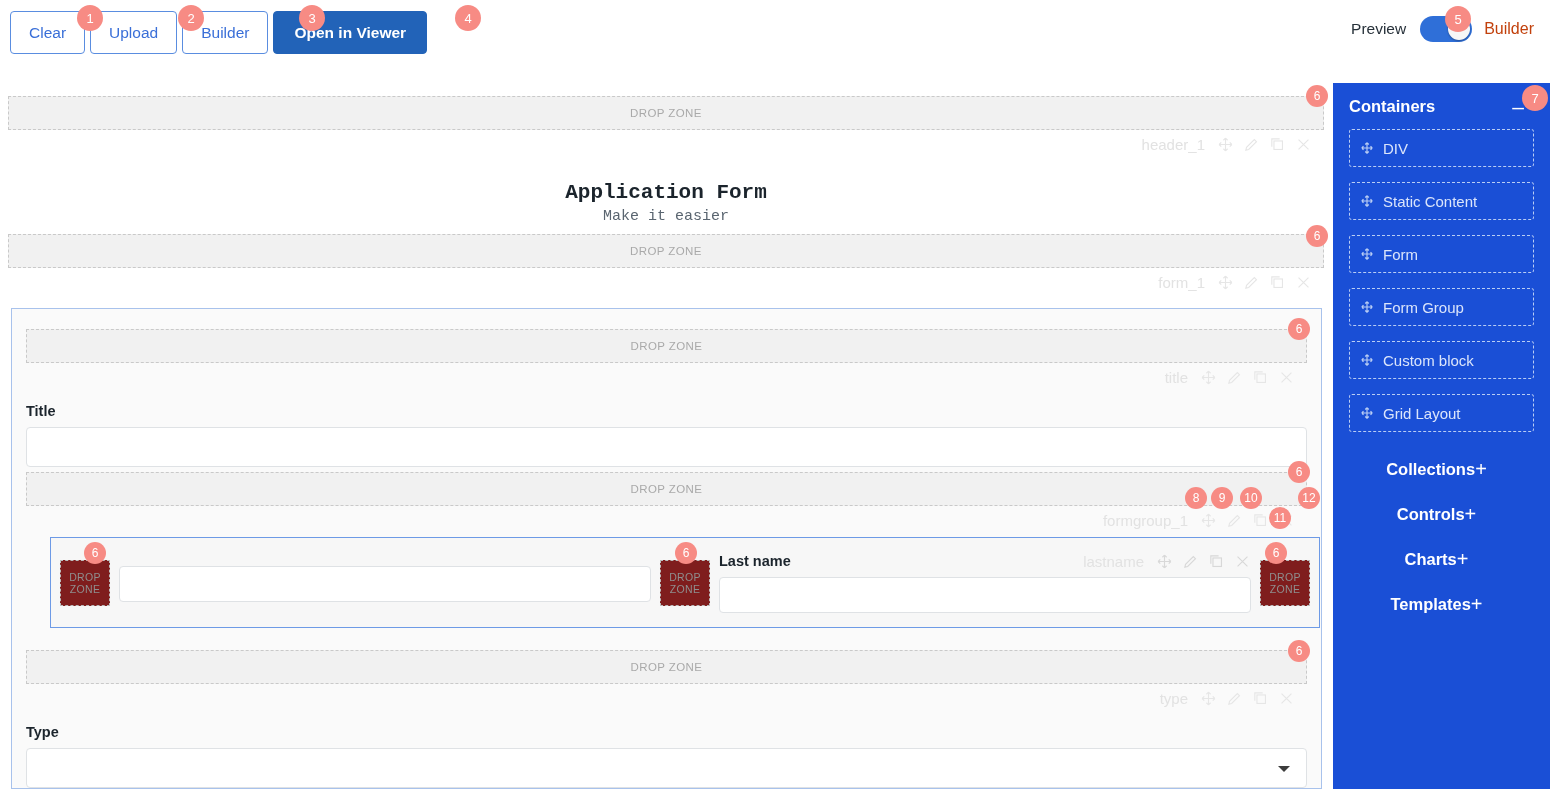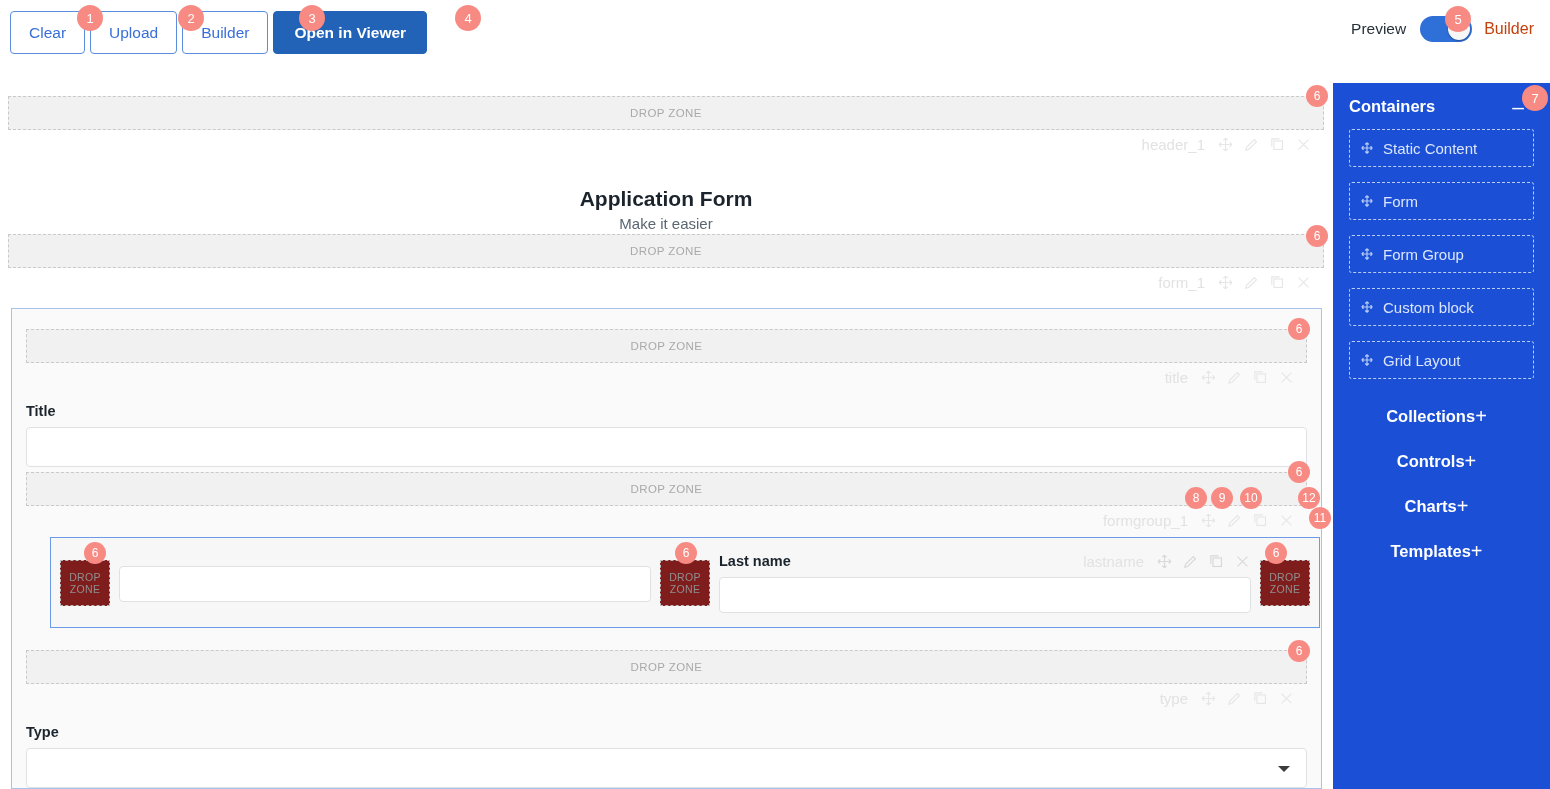--- a/index.html
+++ b/index.html
@@ -212,21 +212,21 @@
           </span>
         <span class="ctl-ico">
             <svg viewBox="0 0 24 24" fill="none" stroke="#e6e6e6" stroke-width="1.6">
               <path d="M5 5l14 14M19 5L5 19"></path>
             </svg>
           </span>
       </div>
     </div>
     <div class="badge sm" style="left:1306px; top:17px;">6</div>
 
-    <div style="position:absolute;left:8px;top:119px;width:1316px;">
+    <div style="position:absolute;left:8px;top:113px;width:1316px;font-family:Liberation Mono, monospace;">
       <div class="form-title">Application Form</div>
       <div class="form-sub">Make it easier</div>
     </div>
 
     <div style="position:absolute;left:8px;top:166px;width:1316px;">
       <div class="dz-bar">
         <span>DROP ZONE</span>
       </div>
       <div class="ctl-row">
         <span class="ctl-name">form_1</span>
@@ -417,31 +417,39 @@
     <div class="badge sm" style="left:1288px; top:393px;">6</div>
     <div class="badge sm" style="left:1288px; top:572px;">6</div>
 
     <div class="badge sm" style="left:84px;   top:474px;">6</div>
     <div class="badge sm" style="left:675px;  top:474px;">6</div>
     <div class="badge sm" style="left:1265px; top:474px;">6</div>
 
     <div class="badge sm" style="left:1185px; top:419px;">8</div>
     <div class="badge sm" style="left:1211px; top:419px;">9</div>
     <div class="badge sm" style="left:1240px; top:419px;">10</div>
-    <div class="badge sm" style="left:1269px; top:439px;margin-left:40px;">11</div>
+    <div class="badge sm" style="left:1269px; top:439px;">11</div>
     <div class="badge sm" style="left:1298px; top:419px;">12</div>
   </div>
 
   <div class="sidebar">
 
     <div class="sb-head">
       <span>Containers</span>
       <span class="pm">–</span>
     </div>
 
+    <div class="sb-item">
+      <span class="mv">
+          <svg viewBox="0 0 24 24" fill="none" stroke="#b9cdf4" stroke-width="2">
+            <path d="M12 3v18M3 12h18M12 3l-3 3M12 3l3 3M12 21l-3-3M12 21l3-3M3 12l3-3M3 12l3 3M21 12l-3-3M21 12l-3 3"></path>
+          </svg>
+        </span>
+      <span>DIV</span>
+    </div>
     <div class="sb-item">
       <span class="mv">
           <svg viewBox="0 0 24 24" fill="none" stroke="#b9cdf4" stroke-width="2">
             <path d="M12 3v18M3 12h18M12 3l-3 3M12 3l3 3M12 21l-3-3M12 21l3-3M3 12l3-3M3 12l3 3M21 12l-3-3M21 12l-3 3"></path>
           </svg>
         </span>
       <span>Static Content</span>
     </div>
     <div class="sb-item">
       <span class="mv">

